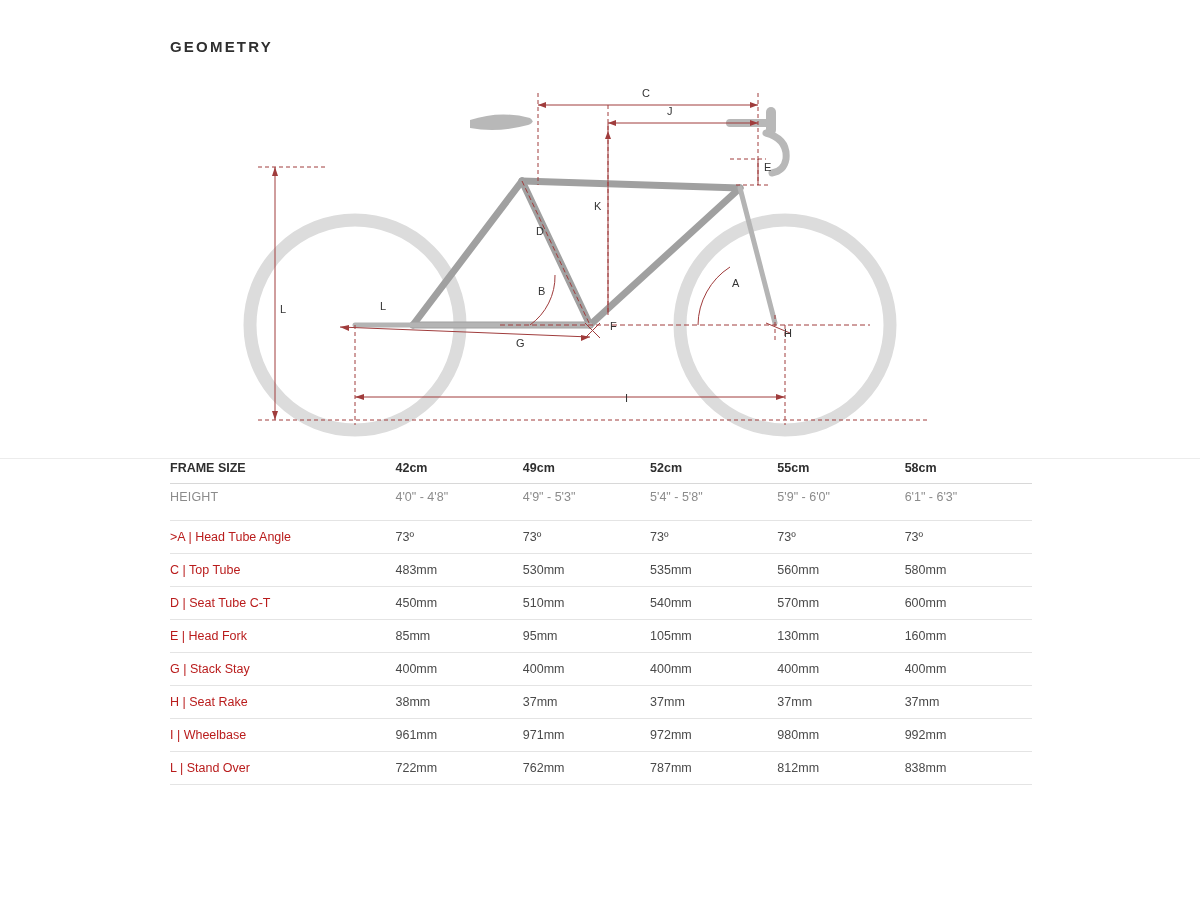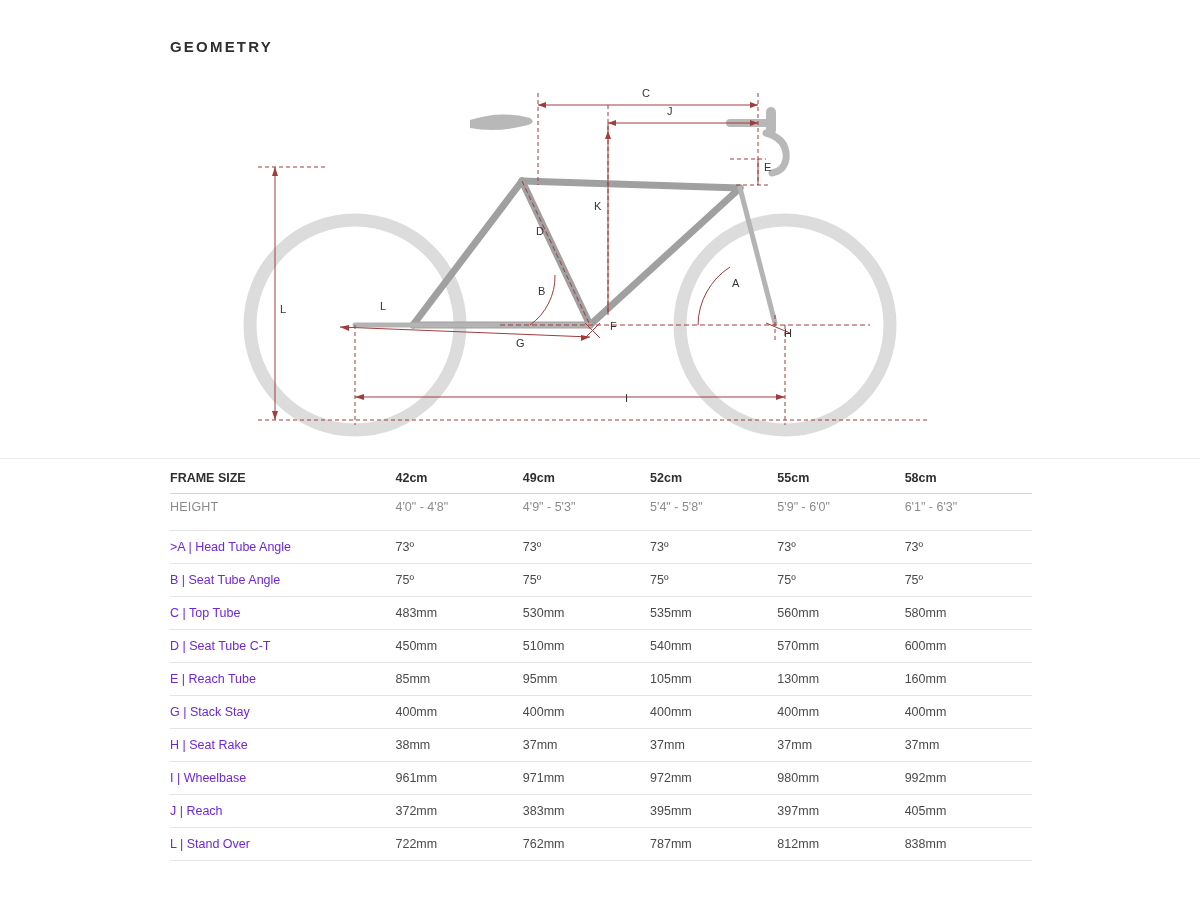--- a/index.html
+++ b/index.html
@@ -49,31 +49,31 @@
     vertical-align: middle;
     font-weight: normal;
     color: #4a4a4a;
     white-space: nowrap;
   }
   .geo-table thead th {
     border-bottom: 1px solid #d8d8d8;
     font-weight: 700;
     color: #2f2f2f;
     font-size: 12.5px;
-    padding-top: 11px;
+    padding-top: 1px;
     padding-bottom: 8px;
   }
   .geo-table tr.height-row td {
     color: #8b8b8b;
     border-bottom: 1px solid #e4e4e4;
     padding-top: 6px;
     padding-bottom: 16px;
   }
   .geo-table tr.height-row td.rowlabel { color: #8b8b8b; letter-spacing: .2px; }
-  .geo-table td.rowlabel { color: #6d28d9; }
+  .geo-table td.rowlabel { color: #b91c1c; }
   .geo-table tbody tr:last-child td { border-bottom: 1px solid #e4e4e4; }
   .divider-top {
     position: absolute;
     left: 0; top: 458px; width: 1200px; height: 1px; background: #ececec;
   }
   text { font-family: "Liberation Sans", sans-serif; }
 </style>
 </head>
 <body>
 
@@ -217,45 +217,37 @@
       </tr>
       <tr>
         <td class="rowlabel">&gt;A | Head Tube Angle</td>
         <td>73º</td>
         <td>73º</td>
         <td>73º</td>
         <td>73º</td>
         <td>73º</td>
       </tr>
       <tr>
-        <td class="rowlabel">B | Seat Tube Angle</td>
-        <td>75º</td>
-        <td>75º</td>
-        <td>75º</td>
-        <td>75º</td>
-        <td>75º</td>
-      </tr>
-      <tr>
         <td class="rowlabel">C | Top Tube</td>
         <td>483mm</td>
         <td>530mm</td>
         <td>535mm</td>
         <td>560mm</td>
         <td>580mm</td>
       </tr>
       <tr>
         <td class="rowlabel">D | Seat Tube C-T</td>
         <td>450mm</td>
         <td>510mm</td>
         <td>540mm</td>
         <td>570mm</td>
         <td>600mm</td>
       </tr>
       <tr>
-        <td class="rowlabel">E | Reach Tube</td>
+        <td class="rowlabel">E | Head Fork</td>
         <td>85mm</td>
         <td>95mm</td>
         <td>105mm</td>
         <td>130mm</td>
         <td>160mm</td>
       </tr>
       <tr>
         <td class="rowlabel">G | Stack Stay</td>
         <td>400mm</td>
         <td>400mm</td>
@@ -273,28 +265,20 @@
       </tr>
       <tr>
         <td class="rowlabel">I | Wheelbase</td>
         <td>961mm</td>
         <td>971mm</td>
         <td>972mm</td>
         <td>980mm</td>
         <td>992mm</td>
       </tr>
       <tr>
-        <td class="rowlabel">J | Reach</td>
-        <td>372mm</td>
-        <td>383mm</td>
-        <td>395mm</td>
-        <td>397mm</td>
-        <td>405mm</td>
-      </tr>
-      <tr>
         <td class="rowlabel">L | Stand Over</td>
         <td>722mm</td>
         <td>762mm</td>
         <td>787mm</td>
         <td>812mm</td>
         <td>838mm</td>
       </tr>
     </tbody>
   </table>
 

